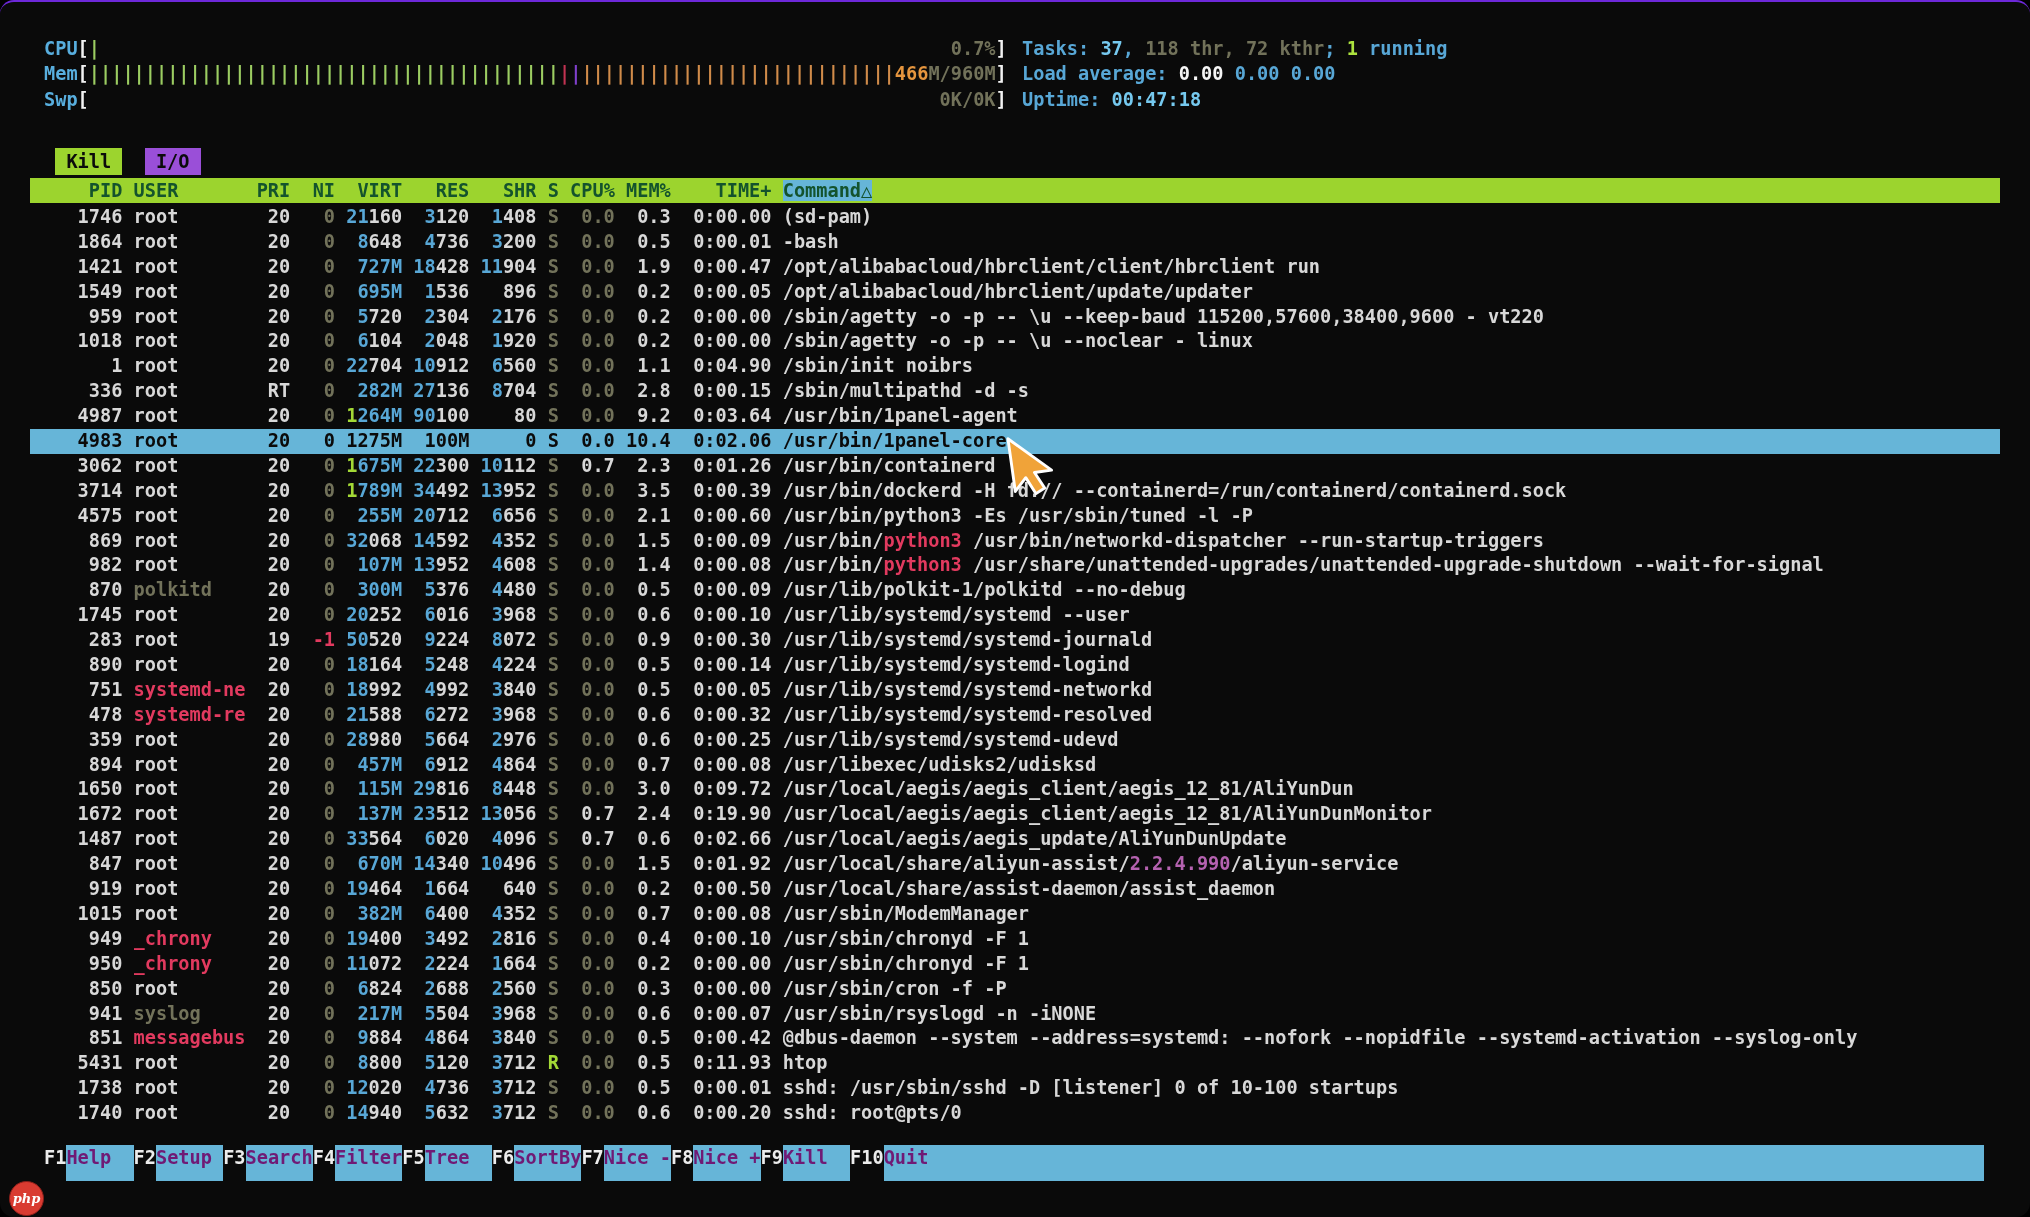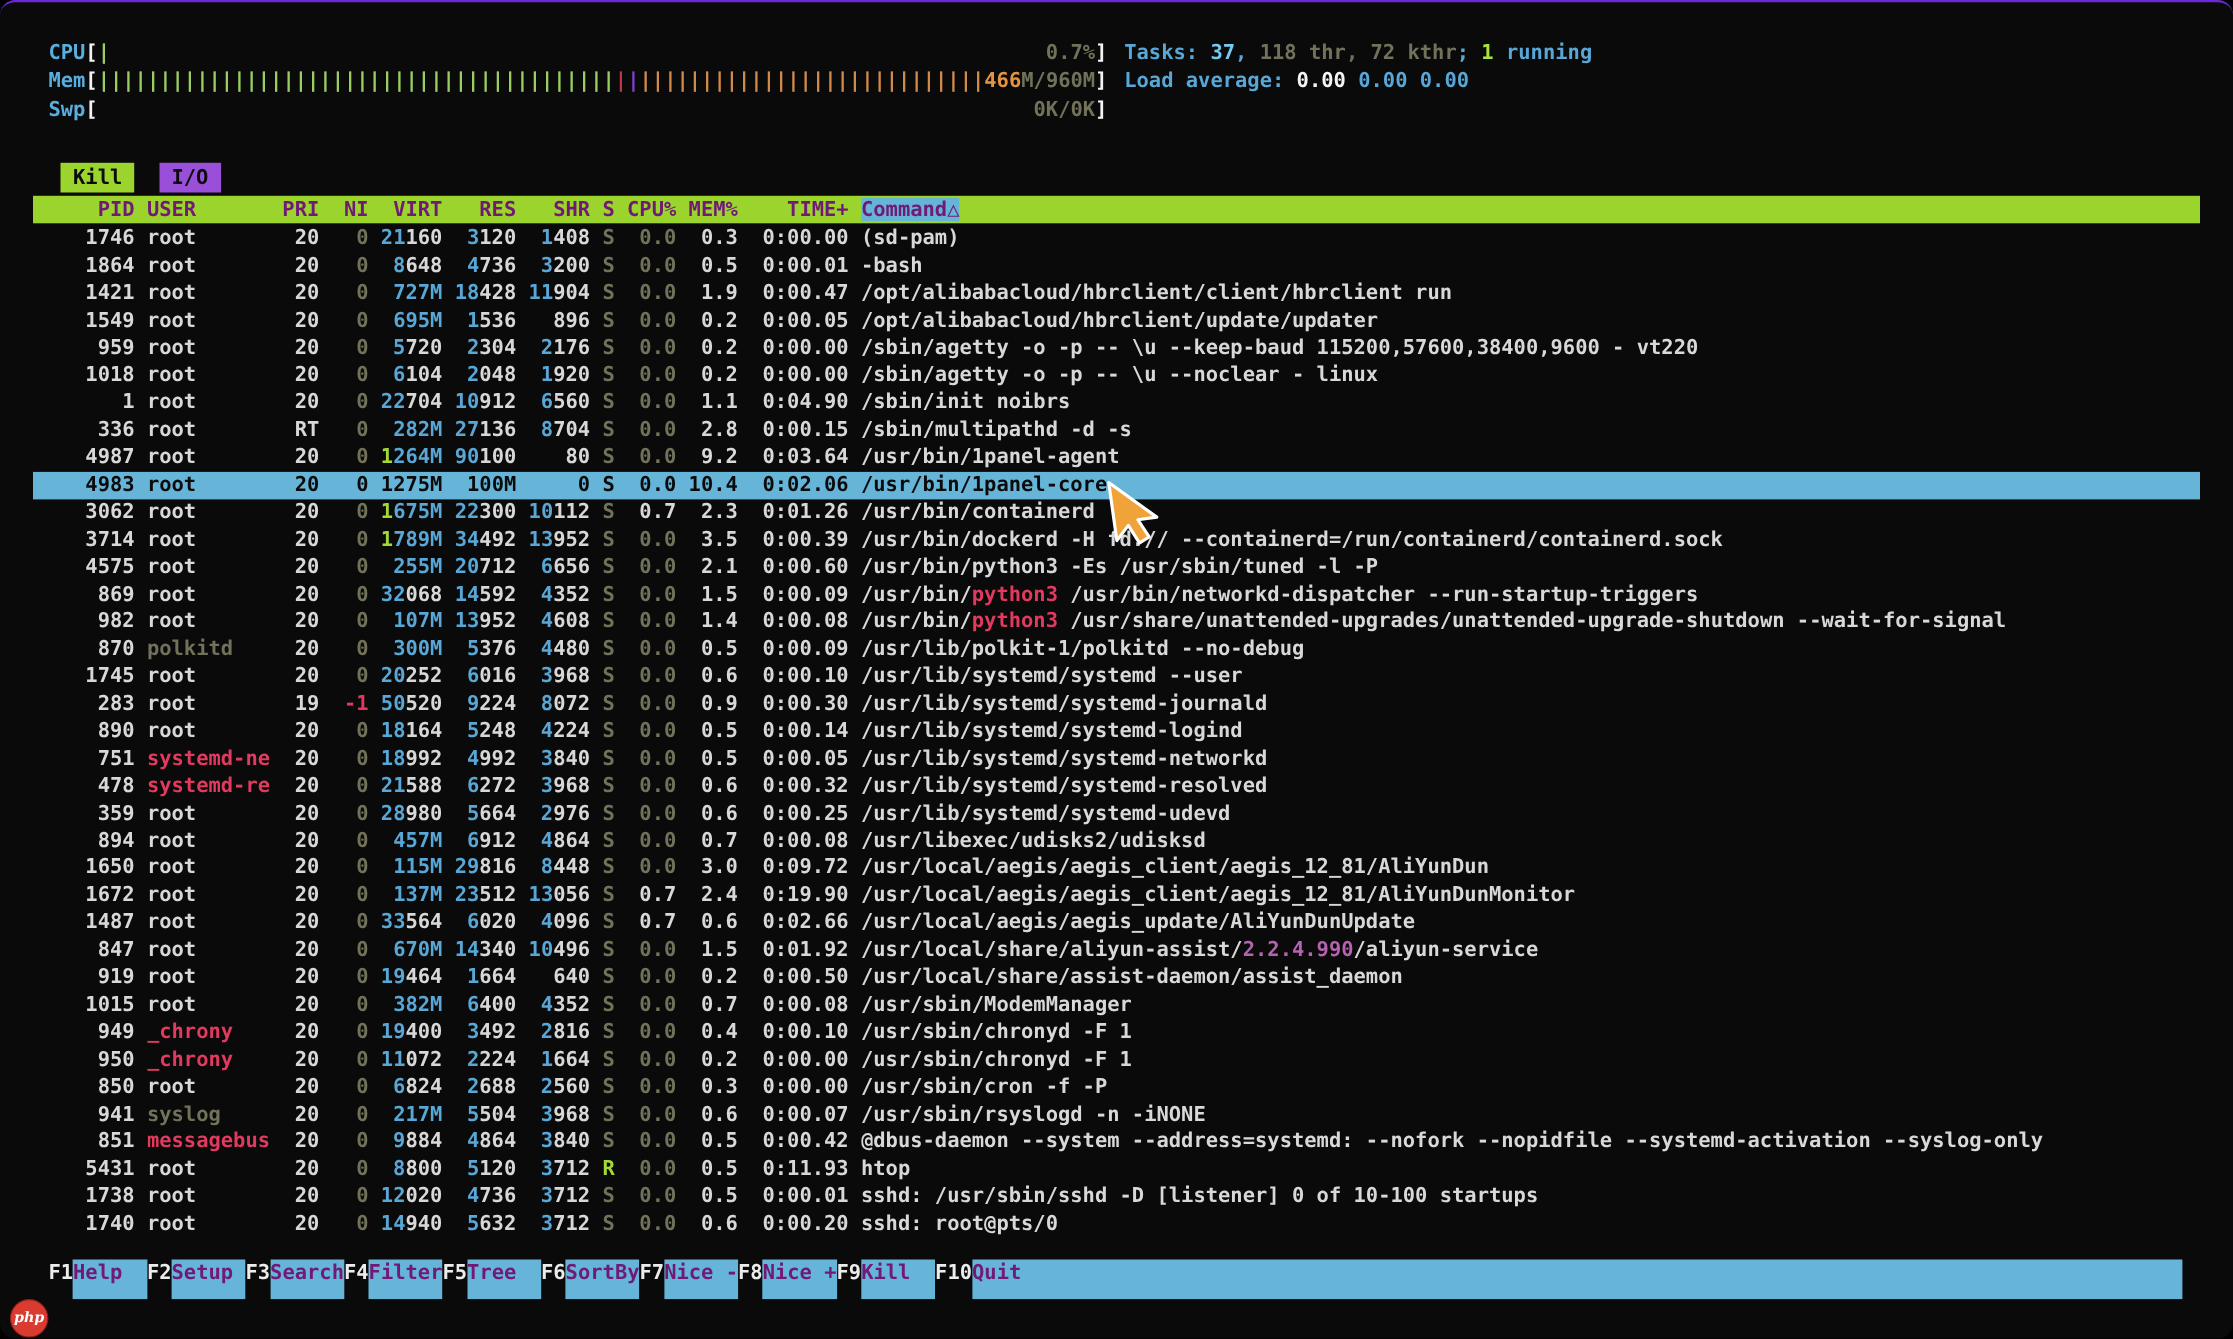--- a/index.html
+++ b/index.html
@@ -28,21 +28,21 @@
   .bar-red{color:#c23352;}
   .bar-violet{color:#8040cc;}
   .bar-orange{color:#d08b4a;}
   
   .tabs{position:absolute;left:30px;top:146px;height:27px;line-height:27px;padding-left:14px;white-space:pre;}
   .tab{display:inline-block;padding:0 1ch;color:#0b0b0b;}
   .tab.green{background:#9cd42e;margin-left:1ch;}
   .tab.purple{background:#9a4fd8;margin-left:2ch;}
   
   .thead{position:absolute;left:30px;right:30px;top:176px;height:25px;line-height:25px;
-         background:#9cd42e;color:#701a75;display:flex;padding-left:14px;}
+         background:#9cd42e;color:#14532d;display:flex;padding-left:14px;}
   .thead .sort-col{background:#66b5d8;}
   .rows{position:absolute;left:30px;right:30px;top:203px;}
   .row{display:flex;height:24.9px;line-height:24.9px;padding-left:14px;white-space:pre;}
   .row.sel{background:#66b5d8;}
   .row.sel span{color:#0b0b0b !important;}
   .cell{flex:none;white-space:pre;margin-right:1ch;overflow:hidden;}
   .w-pid{width:7ch;text-align:right;}
   .w-user{width:10ch;}
   .w-pri{width:3ch;text-align:right;}
   .w-ni{width:3ch;text-align:right;}
@@ -69,20 +69,21 @@
 <div class="terminal">
 
   <div class="meters" id="meters">
       <div class="mline"><span class="mlabel">CPU</span><span class="brk">[</span><span class="minner"><span><span class="bar-green">|</span></span><span><span class="c-olive">0.7%</span></span></span><span class="brk">]</span></div>
       <div class="mline"><span class="mlabel">Mem</span><span class="brk">[</span><span class="minner"><span><span class="bar-green">||||||||||||||||||||||||||||||||||||||||||</span><span class="bar-red">|</span><span class="bar-violet">|</span><span class="bar-orange">||||||||||||||||||||||||||||</span></span><span><span class="c-orange">466</span><span class="c-olive">M/960M</span></span></span><span class="brk">]</span></div>
       <div class="mline"><span class="mlabel">Swp</span><span class="brk">[</span><span class="minner"><span></span><span><span class="c-olive">0K/0K</span></span></span><span class="brk">]</span></div>
     </div>
   <div class="hdr-right" id="hdr-right">
       <div class="hline"><span class="c-cyan">Tasks: </span><span class="c-cyanb">37</span><span class="c-cyan">, </span><span class="c-olive">118 thr</span><span class="c-olive">, </span><span class="c-olive">72 kthr</span><span class="c-cyan">; </span><span class="c-greenb">1</span><span class="c-cyan"> running</span></div>
       <div class="hline"><span class="c-cyan">Load average: </span><span class="c-whiteb">0.00 </span><span class="c-cyan">0.00 </span><span class="c-cyan">0.00</span></div>
+      <div class="hline"><span class="c-cyan">Uptime: </span><span class="c-cyanb">00:47:18</span></div>
     </div>
 
   <div class="tabs" id="tabs"><span class="tab green">Kill</span><span class="tab purple">I/O</span></div>
 
   <div class="thead" id="thead">
       <span class="cell w-pid">PID</span>
       <span class="cell w-user">USER</span>
       <span class="cell w-pri">PRI</span>
       <span class="cell w-ni">NI</span>
       <span class="cell w-virt">VIRT</span>

